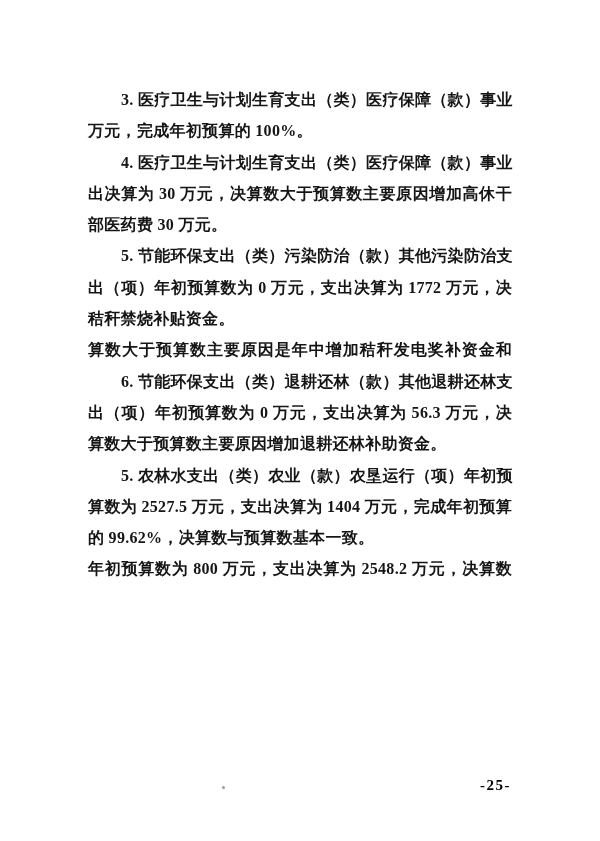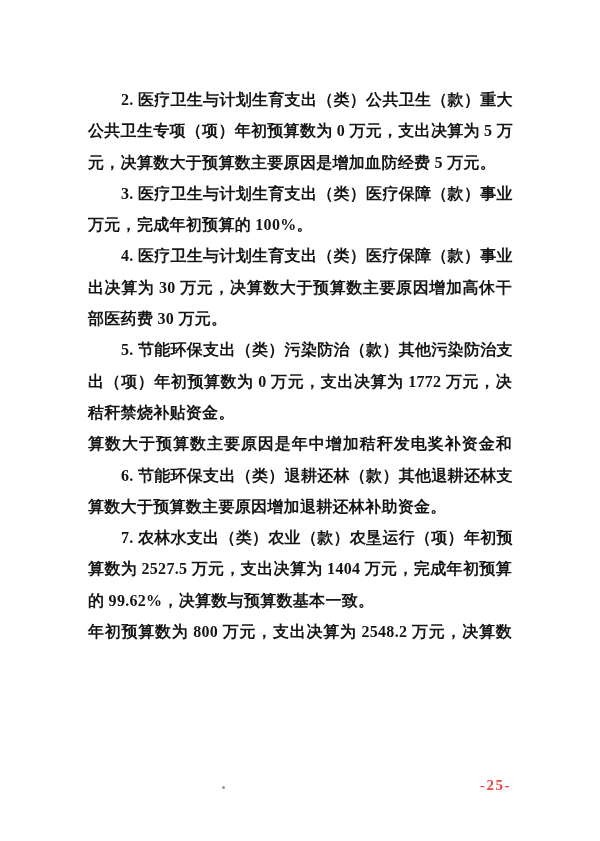--- a/index.html
+++ b/index.html
@@ -39,46 +39,41 @@
   .line.first {
     text-indent: 33px;
   }
   .line.plast {
     text-align-last: left;
   }
   .page-number {
     position: absolute;
     top: 777px;
     right: 89px;
-    color: #ef4444;
+    color: #000000;
     font-weight: 700;
     font-size: 15px;
     letter-spacing: 1.5px;
   }
   .speck {
     position: absolute;
     left: 222px;
     top: 786px;
     width: 3px;
     height: 3px;
     border-radius: 50%;
     background: #9a9a9a;
   }
 </style>
 </head>
 <body>
 
 <div class="page">
   <div class="body-text">
 
-    <div class="para">
-      <div class="line first">2. 医疗卫生与计划生育支出（类）公共卫生（款）重大</div>
-      <div class="line">公共卫生专项（项）年初预算数为 0 万元，支出决算为 5 万</div>
-      <div class="line plast">元，决算数大于预算数主要原因是增加血防经费 5 万元。</div>
-    </div>
 
     <div class="para">
       <div class="line first">3. 医疗卫生与计划生育支出（类）医疗保障（款）事业</div>
       <div class="line plast">万元，完成年初预算的 100%。</div>
     </div>
 
     <div class="para">
       <div class="line first">4. 医疗卫生与计划生育支出（类）医疗保障（款）事业</div>
       <div class="line">出决算为 30 万元，决算数大于预算数主要原因增加高休干</div>
       <div class="line plast">部医药费 30 万元。</div>
@@ -86,25 +81,26 @@
 
     <div class="para">
       <div class="line first">5. 节能环保支出（类）污染防治（款）其他污染防治支</div>
       <div class="line">出（项）年初预算数为 0 万元，支出决算为 1772 万元，决</div>
       <div class="line plast">秸秆禁烧补贴资金。</div>
       <div class="line">算数大于预算数主要原因是年中增加秸秆发电奖补资金和</div>
     </div>
 
     <div class="para">
       <div class="line first">6. 节能环保支出（类）退耕还林（款）其他退耕还林支</div>
+      <div class="line">出（项）年初预算数为 0 万元，支出决算为 56.3 万元，决</div>
       <div class="line plast">算数大于预算数主要原因增加退耕还林补助资金。</div>
     </div>
 
     <div class="para">
-      <div class="line first">7. 农林水支出（类）农业（款）农垦运行（项）年初预</div>
+      <div class="line first">5. 农林水支出（类）农业（款）农垦运行（项）年初预</div>
       <div class="line">算数为 2527.5 万元，支出决算为 1404 万元，完成年初预算</div>
       <div class="line plast">的 99.62%，决算数与预算数基本一致。</div>
     </div>
 
     <div class="para">
       <div class="line">年初预算数为 800 万元，支出决算为 2548.2 万元，决算数</div>
     </div>
 
   </div>
 

